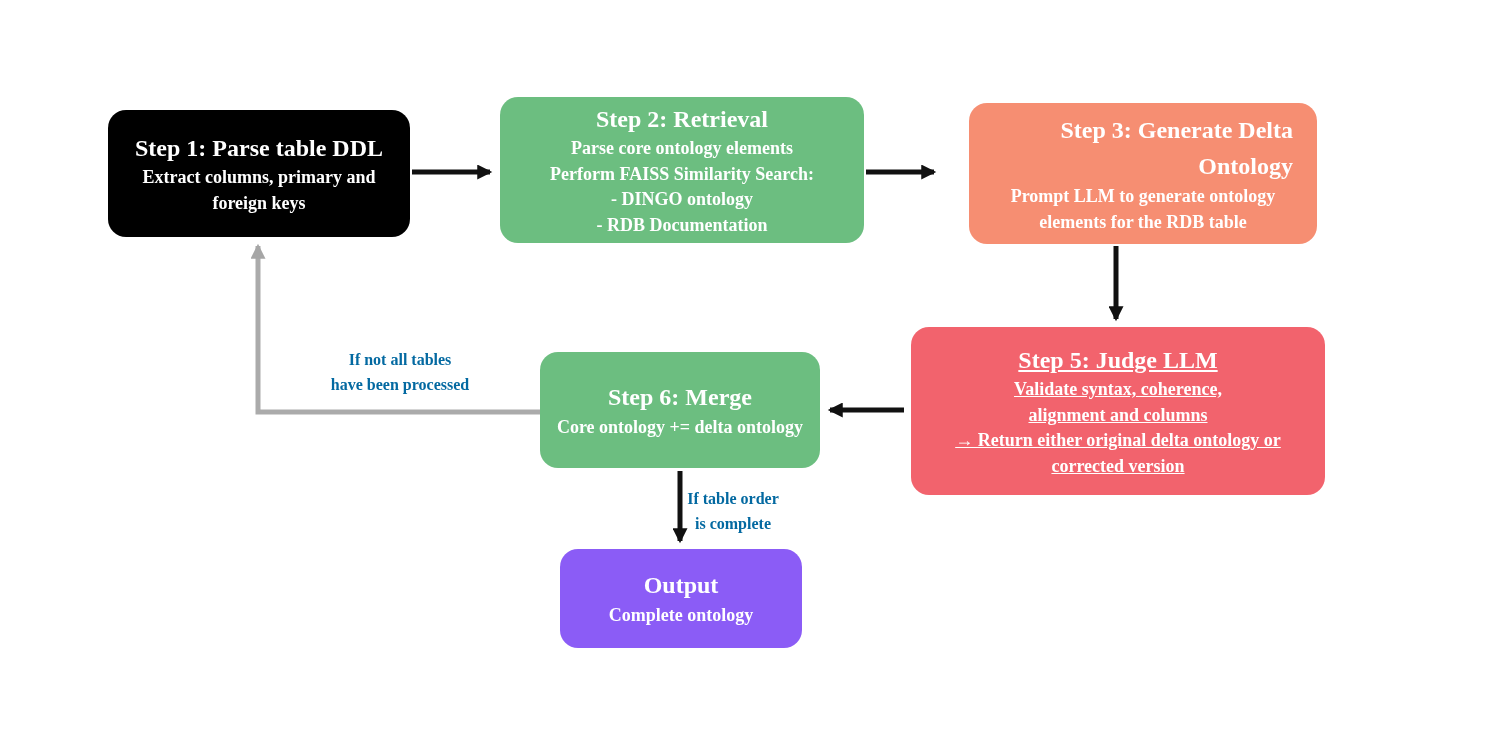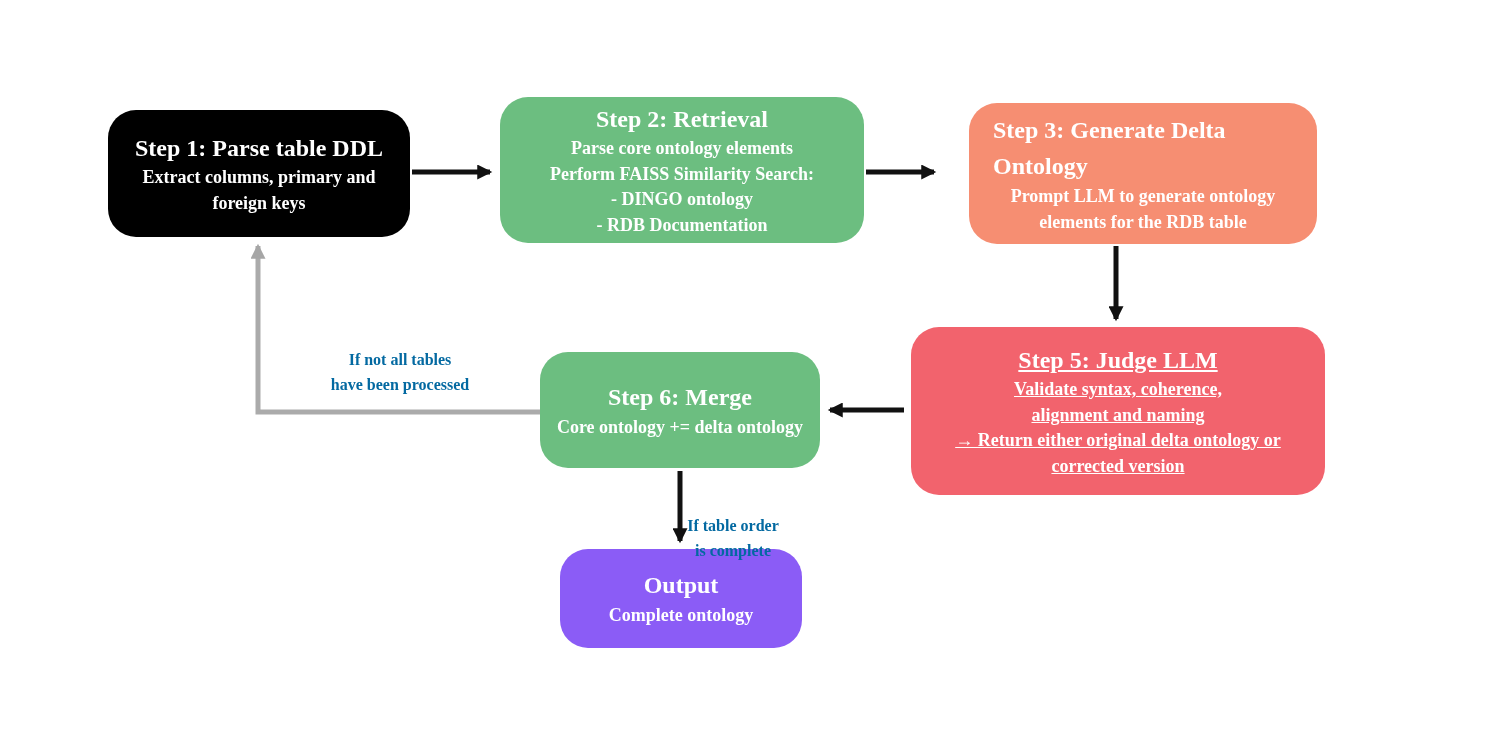--- a/index.html
+++ b/index.html
@@ -6,25 +6,25 @@
   .canvas{
     position:relative;
     width:1489px;height:745px;
     background:#ffffff;
     font-family:"Liberation Serif","DejaVu Serif",serif;
     overflow:hidden;
   }
   .arrows{position:absolute;left:0;top:0;width:1489px;height:745px;pointer-events:none;}
   .node{
     position:absolute;
-    border-radius:28px;
+    border-radius:18px;
     color:#ffffff;
     display:flex;flex-direction:column;
     align-items:center;justify-content:center;
-    text-align:left;
+    text-align:right;
     box-sizing:border-box;
     padding:10px 14px;
   }
   .node-title{
     font-size:24px;font-weight:700;line-height:1.45;white-space:nowrap;
   }
   .node-title.wrap{white-space:normal;max-width:300px;line-height:1.5;}
   .node-line{
     font-size:18px;font-weight:700;line-height:1.42;white-space:nowrap;
   }
@@ -73,38 +73,38 @@
 
   <div class="node" style="left: 945px; top: 103px; width: 348px; height: 141px; background: rgb(246, 142, 114); margin-left: 24px;">
     <div class="node-title wrap">Step 3: Generate Delta Ontology</div>
     <div class="node-line">Prompt LLM to generate ontology</div>
     <div class="node-line">elements for the RDB table</div>
   </div>
 
   <div class="node" style="left: 911px; top: 327px; width: 414px; height: 168px; background: rgb(242, 99, 109); text-decoration: underline;">
     <div class="node-title">Step 5: Judge LLM</div>
     <div class="node-line">Validate syntax, coherence,</div>
-    <div class="node-line">alignment and naming</div>
+    <div class="node-line">alignment and columns</div>
     <div class="node-line">→ Return either original delta ontology or</div>
     <div class="node-line">corrected version</div>
   </div>
 
   <div class="node" style="left: 540px; top: 352px; width: 280px; height: 116px; background: rgb(108, 190, 128);">
     <div class="node-title">Step 6: Merge</div>
     <div class="node-line">Core ontology += delta ontology</div>
   </div>
 
   <div class="node" style="left: 560px; top: 549px; width: 242px; height: 99px; background: #8b5cf6;">
     <div class="node-title">Output</div>
     <div class="node-line">Complete ontology</div>
   </div>
 
   <div class="edge-label" style="left:290px;top:348px;width:220px;">
     <div>If not all tables</div>
     <div>have been processed</div>
   </div>
 
-  <div class="edge-label" style="left:658px;top:514px;width:150px;">
+  <div class="edge-label" style="left:658px;top:487px;width:150px;">
     <div>If table order</div>
     <div>is complete</div>
   </div>
 
 </div>
 
 </body></html>

